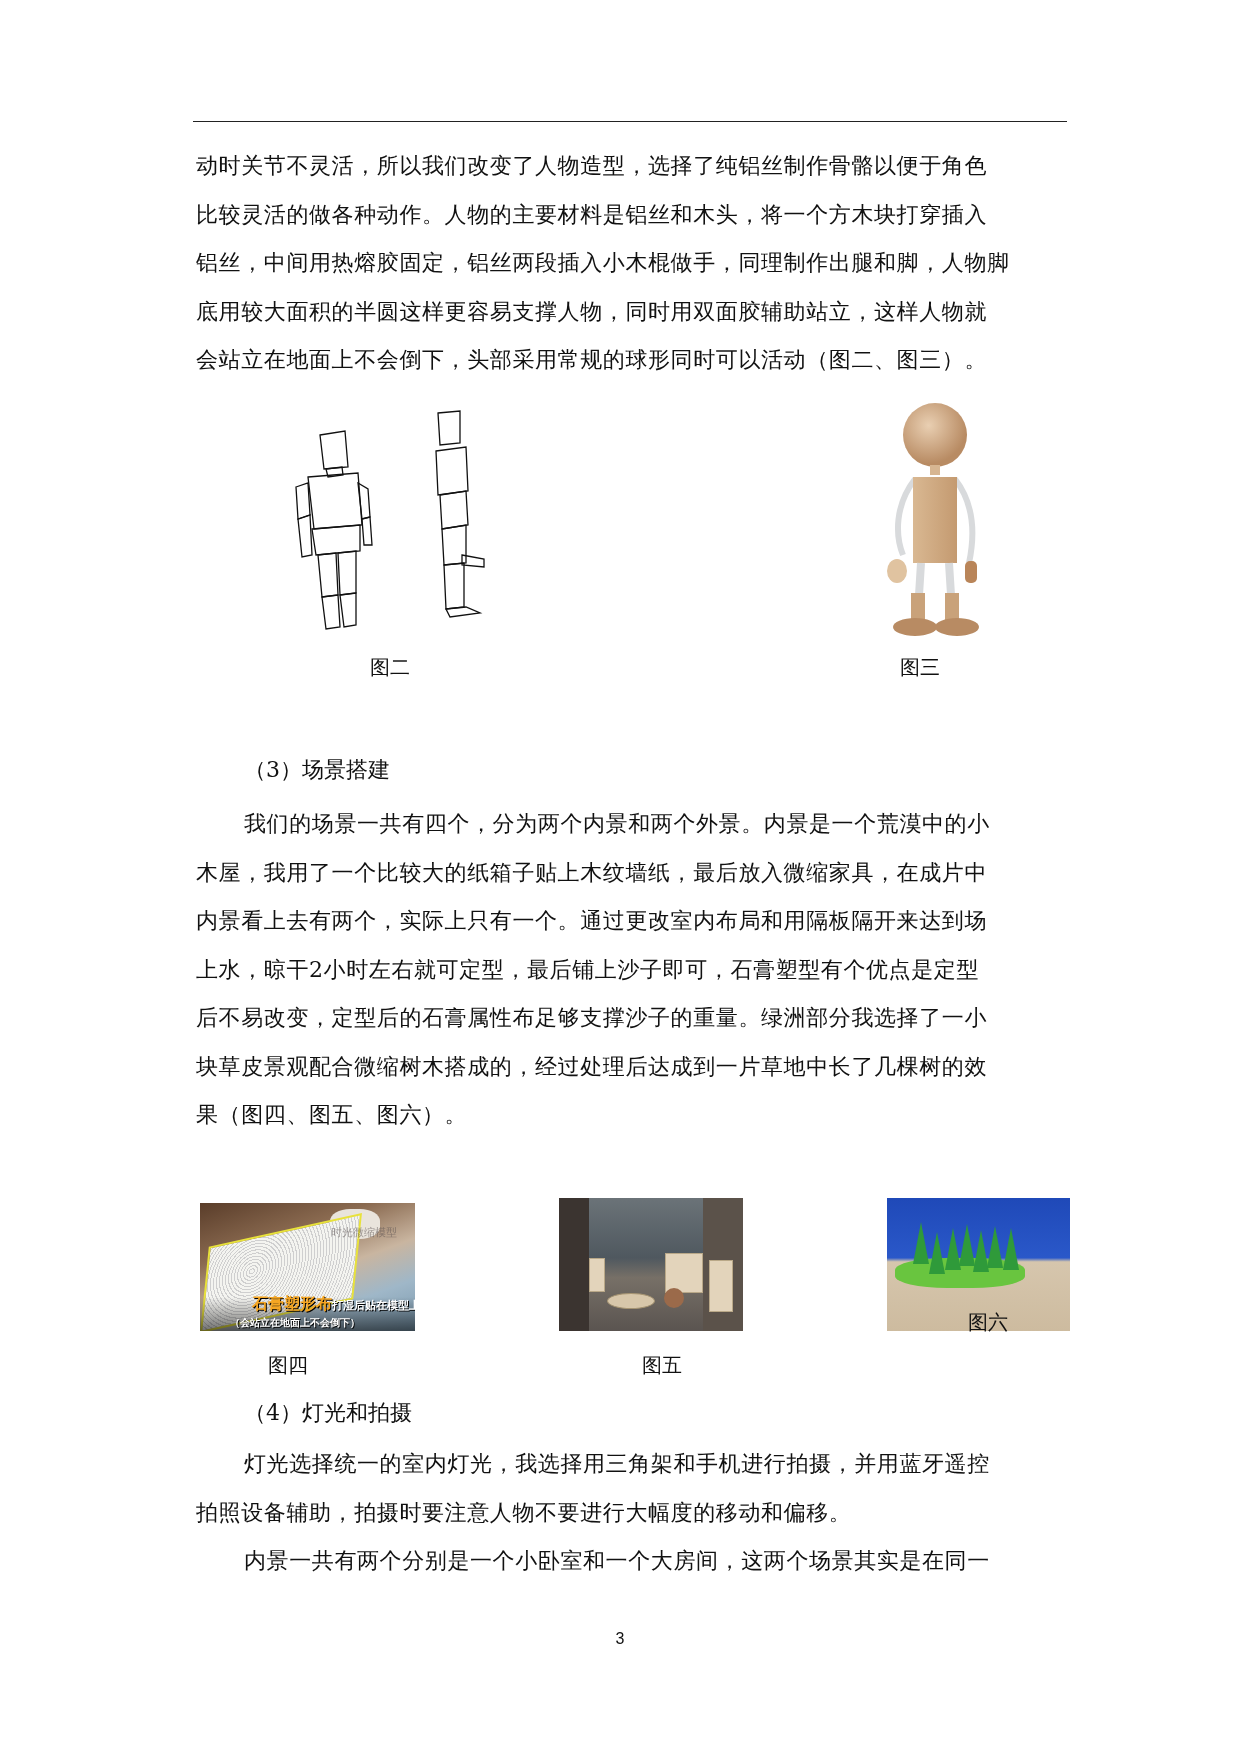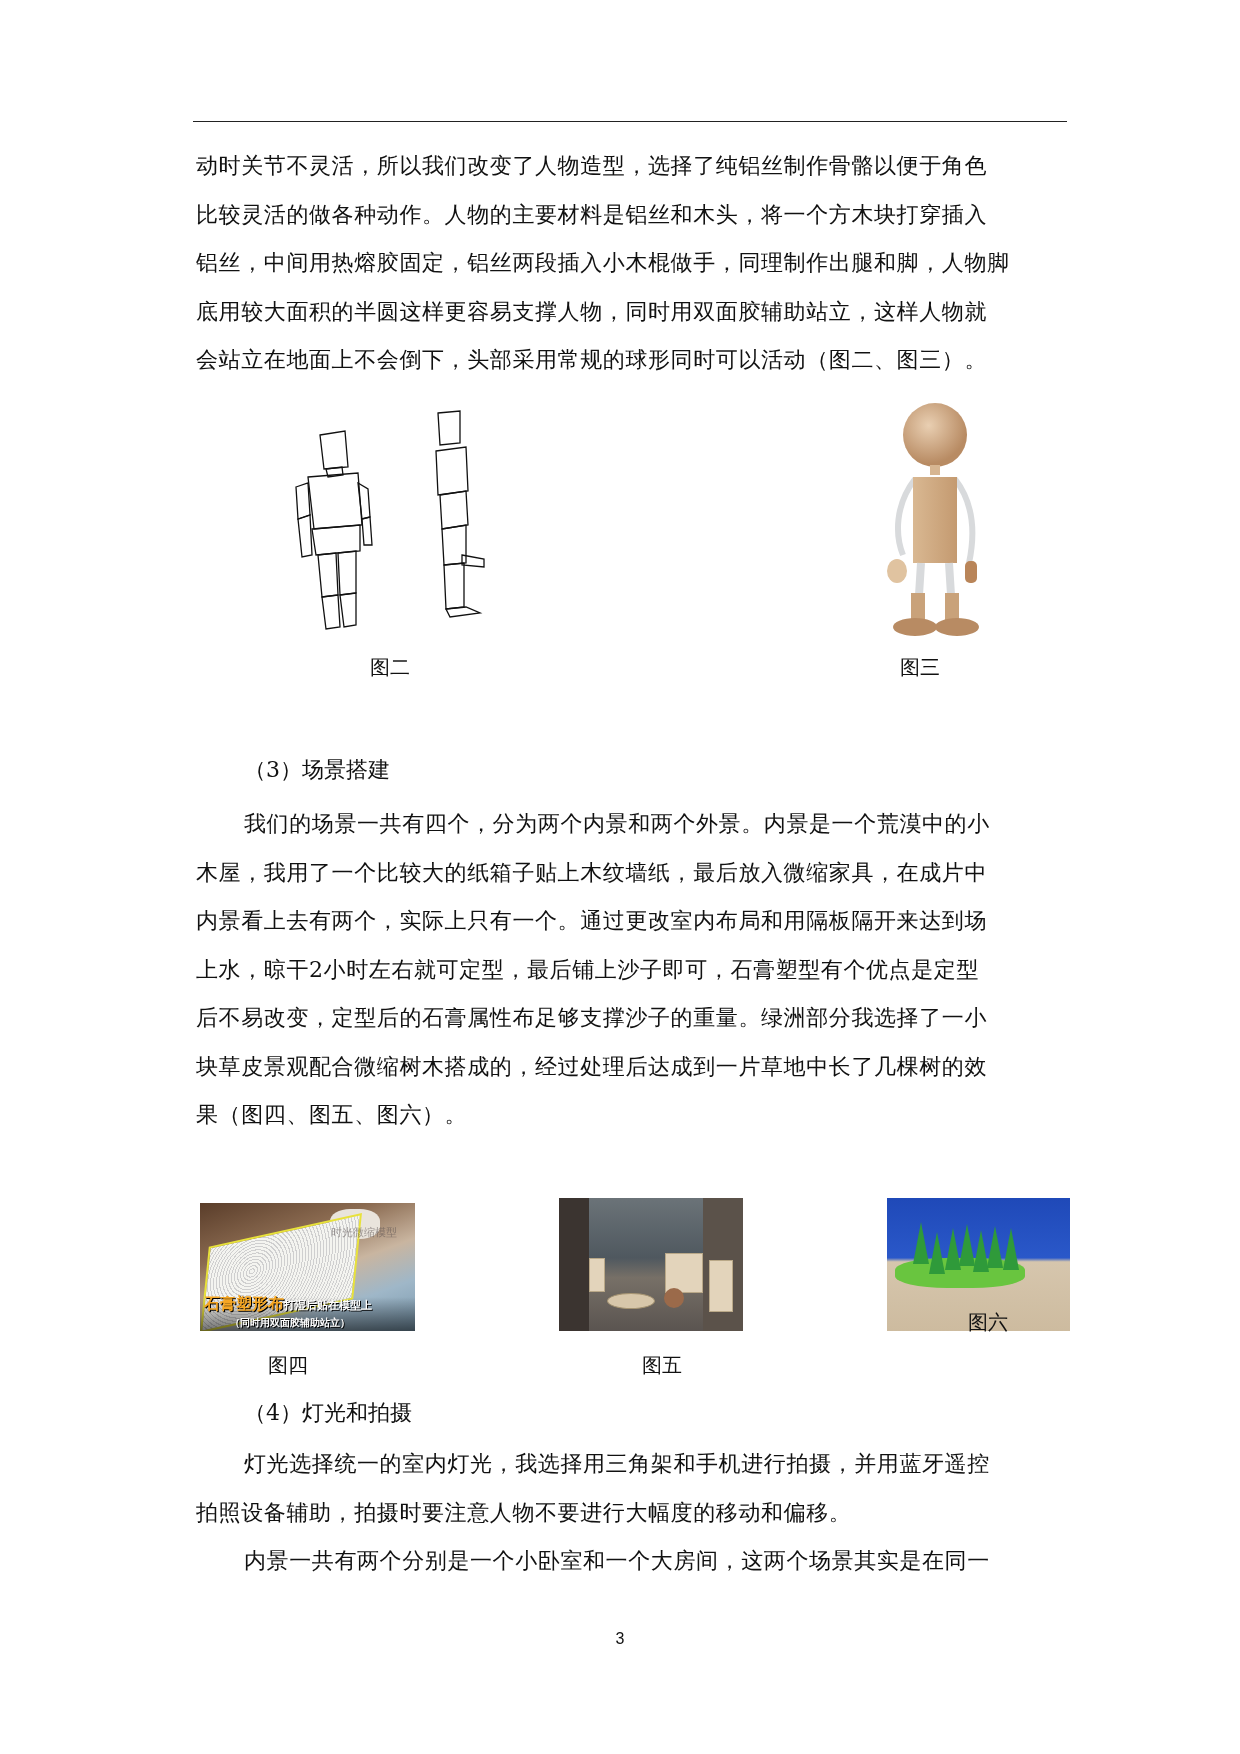--- a/index.html
+++ b/index.html
@@ -20,21 +20,21 @@
   .doll svg { width: 100%; height: 100%; }
   
   .fig4 { background: linear-gradient(160deg, #5a3d2a 0%, #8a6a50 30%, #c9b5a0 55%, #9fb7c8 75%, #7896ab 100%); }
   .fig4 .roll { position: absolute; left: 4px; top: 28px; width: 150px; height: 80px;
                 background: repeating-radial-gradient(circle at 30% 40%, #f4f4f0 0 2px, #cfcfcf 2px 3px);
                 border: 2px solid #e8e23a; transform: skewY(-18deg) rotate(6deg); }
   .fig4 .hand { position: absolute; left: 130px; top: 6px; width: 50px; height: 30px; background: #e9e4dc; border-radius: 40%; }
   .fig4 .caption-strip { position: absolute; left: 0; right: 0; bottom: 0; height: 34px;
                          background: linear-gradient(180deg, rgba(0,0,0,0) 0%, rgba(0,0,0,0.55) 100%); }
   .fig4 .cap1 { position: absolute; left: 4px; bottom: 16px; color: #f5a623; font-weight: bold; font-size: 16px;
-                font-family: "DejaVu Sans", sans-serif; text-shadow: 1px 1px 0 #000; white-space: nowrap; }
+                font-family: "DejaVu Sans", sans-serif; text-shadow: 1px 1px 0 #000; white-space: nowrap; padding-left: 48px; }
   .fig4 .cap1 span { color: #fff; font-size: 11px; font-weight: bold; text-shadow: 1px 1px 0 #000; }
   .fig4 .cap2 { position: absolute; left: 30px; bottom: 1px; color: #fff; font-size: 10px; font-weight: bold;
                 font-family: "DejaVu Sans", sans-serif; text-shadow: 1px 1px 0 #000; white-space: nowrap; }
   .fig4 .watermark { position: absolute; right: 18px; top: 22px; font-size: 11px; color: rgba(90,80,80,0.55);
                      font-family: "DejaVu Sans", sans-serif; }
   
   .fig5 { background: linear-gradient(180deg, #6b7378 0%, #4f585f 45%, #777067 60%, #5a5450 100%); }
   .fig5 .wall-l { position: absolute; left: 0; top: 0; width: 30px; height: 100%; background: #3b3430; }
   .fig5 .wall-r { position: absolute; right: 0; top: 0; width: 40px; height: 100%; background: #5b524a; }
   .fig5 .cab { position: absolute; background: #e3d4bb; border: 1px solid #b9a888; }
@@ -126,21 +126,21 @@
   <div class="line">块草皮景观配合微缩树木搭成的，经过处理后达成到一片草地中长了几棵树的效</div>
   <div class="line">果（图四、图五、图六）。</div>
 </div>
 
 <div class="fig fig4" style="left:200px; top:1203px; width:215px; height:128px;">
   <div class="hand"></div>
   <div class="roll"></div>
   <div class="watermark">时光微缩模型</div>
   <div class="caption-strip"></div>
   <div class="cap1"><b>石膏塑形布</b><span>打湿后贴在模型上</span></div>
-  <div class="cap2">（同时用双面胶辅助站立）</div>
+  <div class="cap2">（会站立在地面上不会倒下）</div>
 </div>
 <div class="caption" style="left:268px; top:1352px;">图四</div>
 
 <div class="fig fig5" style="left:559px; top:1198px; width:184px; height:133px;">
   <div class="wall-l"></div>
   <div class="wall-r"></div>
   <div class="cab" style="left:30px; top:60px; width:14px; height:32px;"></div>
   <div class="cab" style="left:106px; top:55px; width:36px; height:38px;"></div>
   <div class="cab" style="left:150px; top:62px; width:22px; height:50px;"></div>
   <div class="table"></div>

